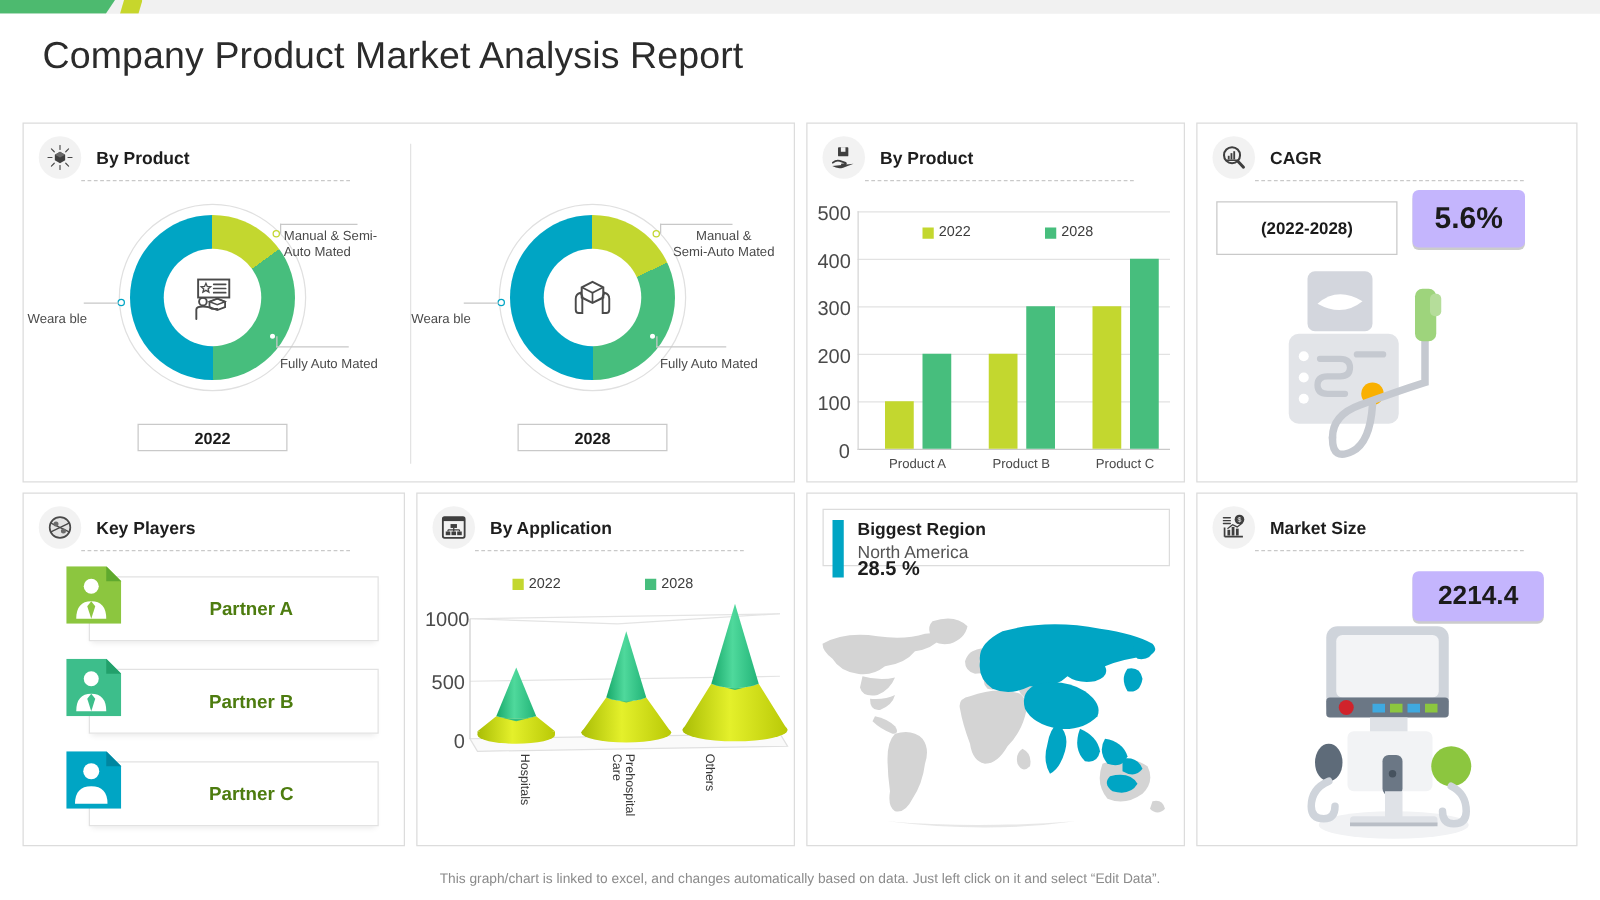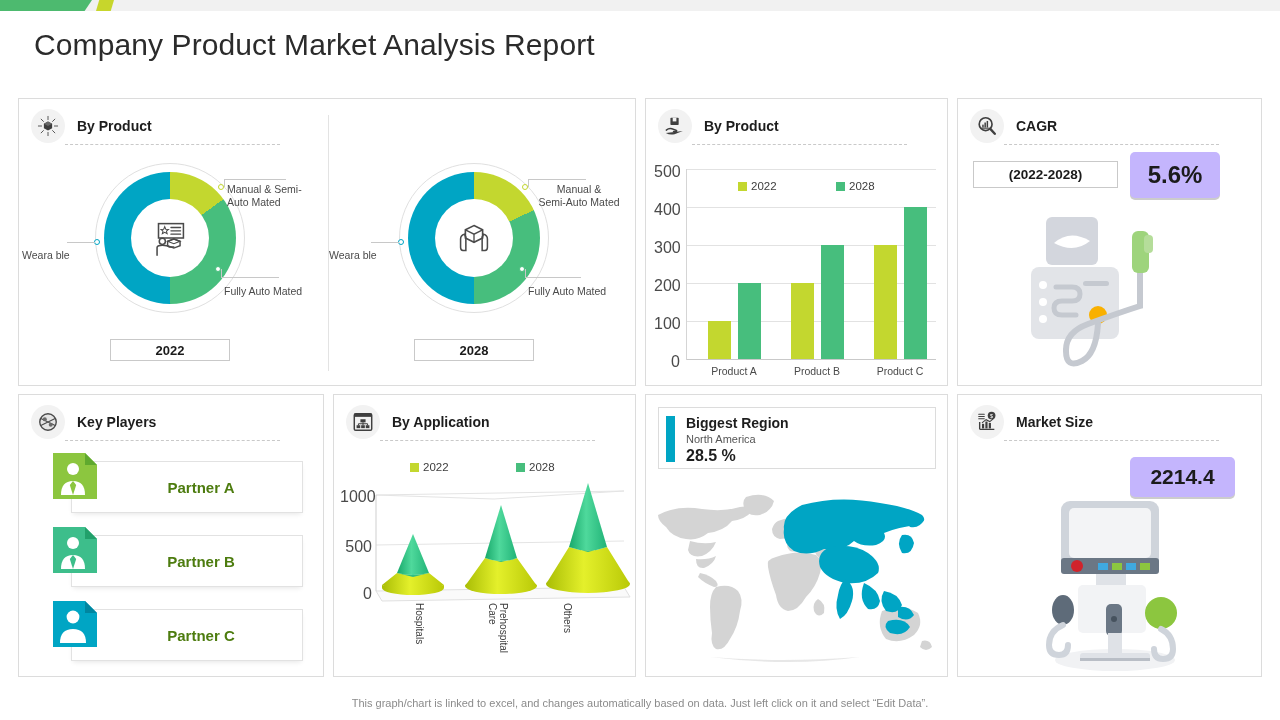--- a/index.html
+++ b/index.html
@@ -119,26 +119,26 @@
     display: flex; align-items: center; justify-content: center;
   }
   .kp-name { font-size: 15px; font-weight: bold; color: #4d7c0f; margin-left: 28px; }
   .kp-badge {
     position: absolute; left: 0; top: -8px; width: 44px; height: 46px;
     display: flex; align-items: center; justify-content: center;
   }
 
   
   .region-card {
-    position: absolute; left: 12px; top: 12px; width: 278px; height: 62px;
+    position: absolute; left: 12px; top: 12px; width: 278px; height: 46px;
     border: 1px solid #dcdcdc; background: #fff;
   }
   .region-bar { position: absolute; left: 7px; top: 8px; width: 9px; height: 46px; background: #00A5C4; }
   .region-title { position: absolute; left: 27px; top: 7px; font-size: 14px; font-weight: bold; color: #1d1d1d; }
-  .region-sub   { position: absolute; left: 27px; top: 25px; font-size: 11px; color: #555; }
+  .region-sub   { position: absolute; left: 27px; top: 25px; font-size: 14px; color: #555; }
   .region-val   { position: absolute; left: 27px; top: 39px; font-size: 16px; font-weight: bold; color: #1d1d1d; }
 
   
   .valuebox {
     position: absolute; background: #c4b5fd; border-radius: 5px;
     display: flex; align-items: center; justify-content: center;
     font-weight: bold; color: #1b1b1b;
     box-shadow: 0 2px 0 0 #cccccc;
   }
   .plainbox {
@@ -316,21 +316,21 @@
           <rect x="11.6" y="6.5" width="1.6" height="7.2"></rect>
         </g>
         <line x1="5.5" y1="14.4" x2="15.5" y2="14.4" stroke="#3f3f3f" stroke-width="1.1"></line>
         <line x1="15.6" y1="15.2" x2="20.5" y2="20.5" stroke="#3f3f3f" stroke-width="2.6" stroke-linecap="round"></line>
       </svg>
     </div>
     <div class="ptitle">CAGR</div>
   </div>
   <div class="hdr-dash"></div>
 
-  <div class="plainbox" style="left:15px; top:62px; width:145px; height:27px; font-size:13.5px;">(2022-2028)</div>
+  <div class="plainbox" style="left:15px; top:62px; width:145px; height:43px; font-size:13.5px;">(2022-2028)</div>
   <div class="valuebox" style="left:172px; top:53px; width:90px; height:46px; font-size:24px;">5.6%</div>
 
   <div style="position:absolute; left:68px; top:110px; width:180px; height:170px;">
     <svg width="180" height="170" viewBox="0 0 180 170">
       <rect x="20" y="8" width="52" height="48" rx="6" fill="#D3D6DD"></rect>
       <path d="M28 34 q16 -14 36 -2 q-16 13 -36 2 z" fill="#ffffff"></path>
       <rect x="5" y="58" width="88" height="72" rx="8" fill="#E2E4E8"></rect>
       <circle cx="17" cy="76" r="4" fill="#ffffff"></circle>
       <circle cx="17" cy="93" r="4" fill="#ffffff"></circle>
       <circle cx="17" cy="110" r="4" fill="#ffffff"></circle>

